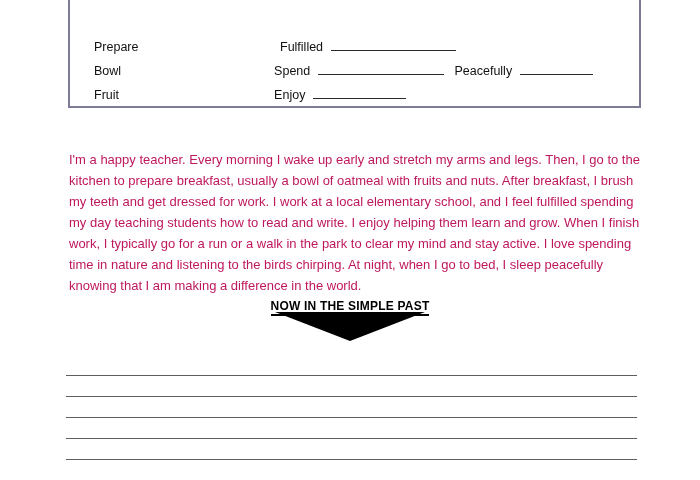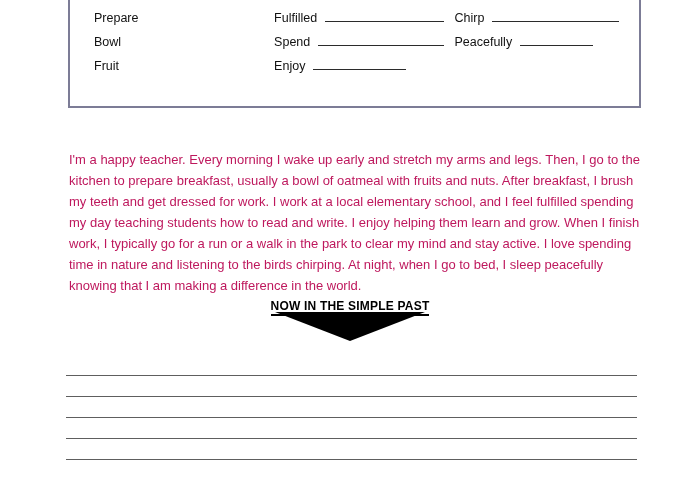--- a/index.html
+++ b/index.html
@@ -40,21 +40,21 @@
     display: flex;
     align-items: baseline;
     height: 24px;
   }
   .vocab-cell {
     display: flex;
     align-items: baseline;
     box-sizing: border-box;
   }
   .vocab-cell.col1 { width: 194px; flex-direction: column; }
-  .vocab-cell.col2 { width: 186px; }
+  .vocab-cell.col2 { width: 186px; margin-top: 29px; }
   .vocab-cell.col3 { width: 180px; }
   .vocab-word {
     font-size: 12.5px;
     color: #111111;
     white-space: nowrap;
   }
   .vocab-blank {
     flex: 1 1 auto;
     border-bottom: 1.6px solid #2b2b2b;
     height: 11px;
@@ -130,24 +130,20 @@
 
     <div class="vocab-row">
       <div class="vocab-cell col1">
         <span class="vocab-word">Prepare</span>
         <span class="vocab-blank"></span>
       </div>
       <div class="vocab-cell col2">
         <span class="vocab-word">Fulfilled</span>
         <span class="vocab-blank"></span>
       </div>
-      <div class="vocab-cell col3">
-        <span class="vocab-word">Chirp</span>
-        <span class="vocab-blank"></span>
-      </div>
     </div>
 
     <div class="vocab-row">
       <div class="vocab-cell col1">
         <span class="vocab-word">Bowl</span>
         <span class="vocab-blank"></span>
       </div>
       <div class="vocab-cell col2">
         <span class="vocab-word">Spend</span>
         <span class="vocab-blank"></span>

